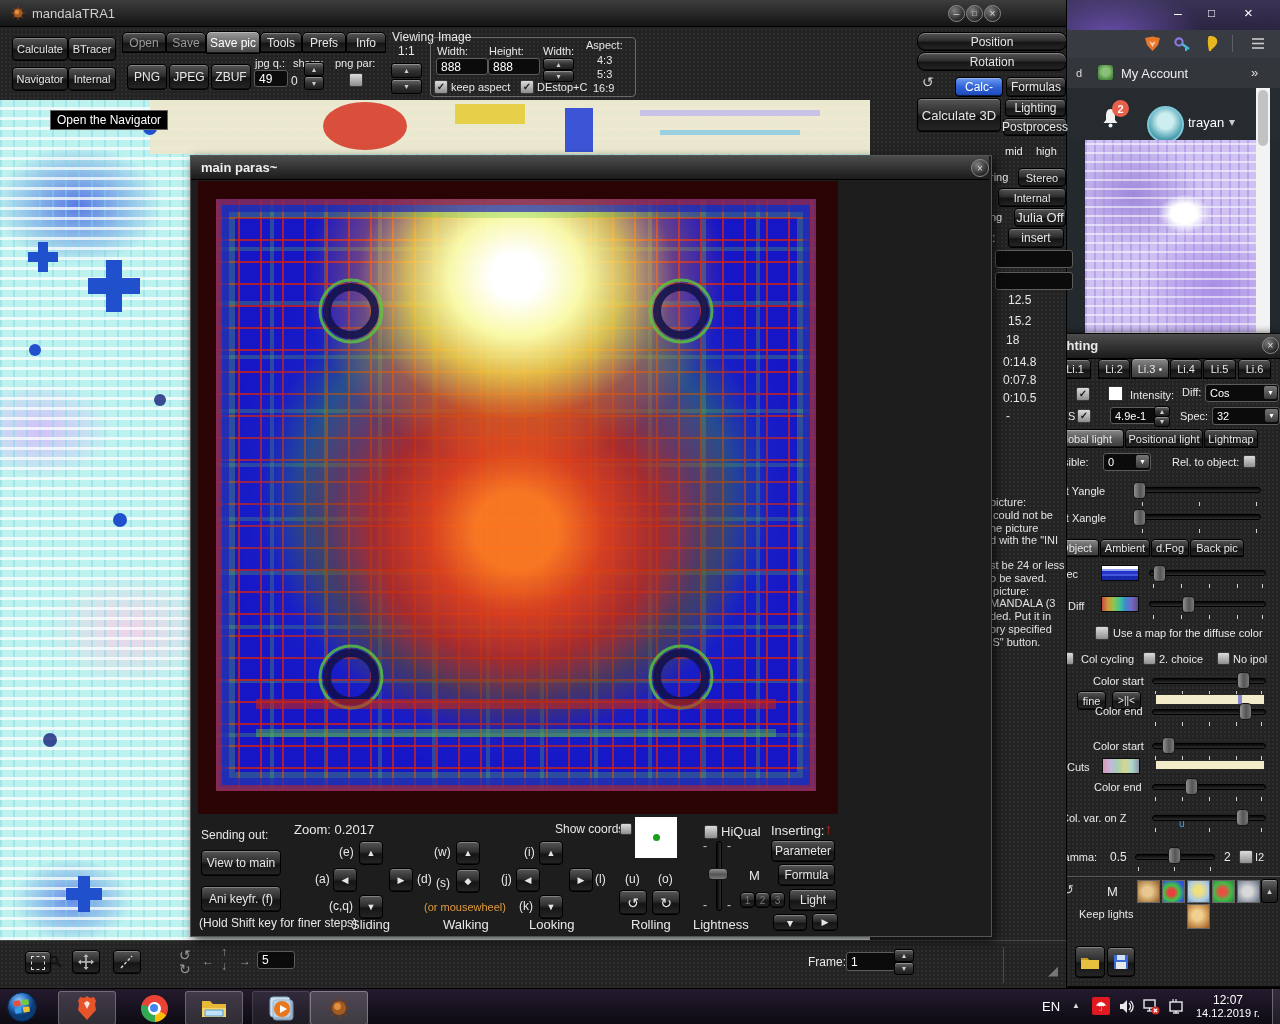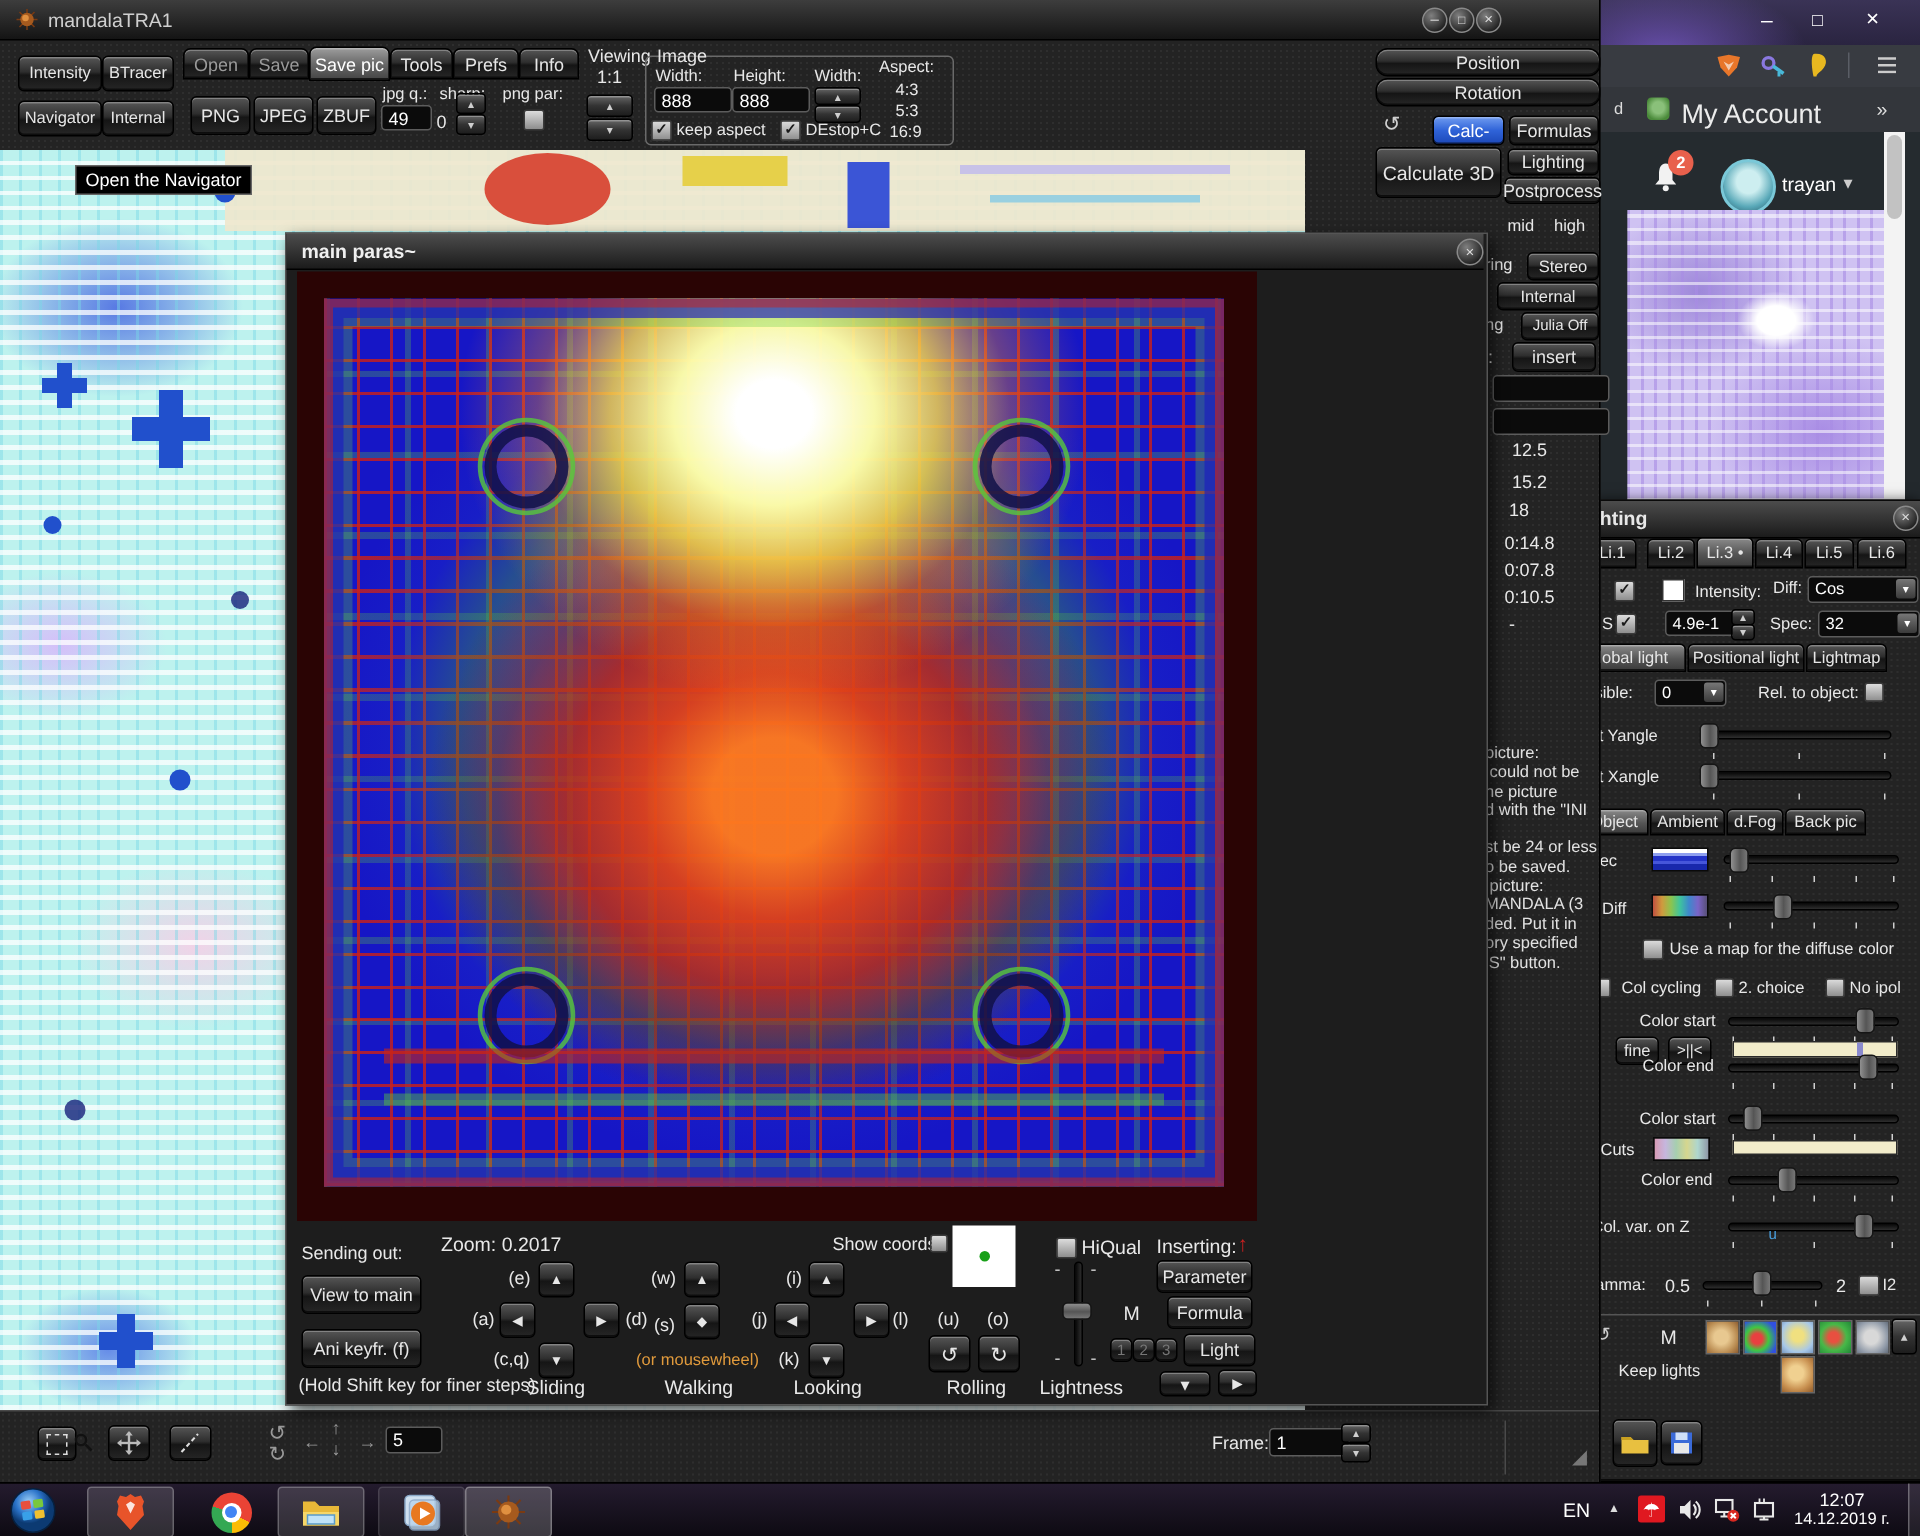--- a/index.html
+++ b/index.html
@@ -59,21 +59,21 @@
           <circle cx="7" cy="7" r="2.2" fill="#e09040"></circle>
         </svg>
     </span>
     <span class="lbl" style="left:32px;top:6px;font-weight:normal;color:#cfcfcf;font-size:13px">mandalaTRA1</span>
     <div class="rb" style="left:948px;top:5px;width:15px;height:15px">–</div>
     <div class="rb" style="left:966px;top:5px;width:15px;height:15px;font-size:8px">□</div>
     <div class="rb" style="left:984px;top:5px;width:15px;height:15px">×</div>
   </div>
 
   <div class="abs" style="left:0;top:26px;width:1066px;height:74px">
-    <div class="b" style="left:12px;top:11px;width:54px;height:22px;font-size:11px">Intensity</div>
+    <div class="b" style="left:12px;top:11px;width:54px;height:22px;font-size:11px">Calculate</div>
     <div class="b" style="left:68px;top:11px;width:46px;height:22px;font-size:11px">BTracer</div>
     <div class="b" style="left:12px;top:41px;width:54px;height:22px;font-size:11px">Navigator</div>
     <div class="b" style="left:68px;top:41px;width:46px;height:22px;font-size:11px">Internal</div>
 
     <div class="b tab" style="left:122px;top:6px;width:42px;height:19px;color:#9a9a9a">Open</div>
     <div class="b tab" style="left:166px;top:6px;width:38px;height:19px;color:#9a9a9a">Save</div>
     <div class="b tab on" style="left:206px;top:5px;width:52px;height:21px">Save pic</div>
     <div class="b tab" style="left:260px;top:6px;width:40px;height:19px">Tools</div>
     <div class="b tab" style="left:302px;top:6px;width:42px;height:19px">Prefs</div>
     <div class="b tab" style="left:346px;top:6px;width:38px;height:19px">Info</div>
@@ -122,21 +122,21 @@
   <div class="b big" style="left:917px;top:98px;width:82px;height:32px">Calculate 3D</div>
   <div class="b" style="left:1005px;top:99px;width:59px;height:16px">Lighting</div>
   <div class="b" style="left:1003px;top:118px;width:62px;height:16px">Postprocess</div>
 
   <span class="lbl sm" style="left:1005px;top:145px">mid</span>
   <span class="lbl sm" style="left:1036px;top:145px">high</span>
   <span class="lbl sm" style="left:990px;top:171px">ring</span>
   <div class="b" style="left:1018px;top:168px;width:46px;height:17px;font-size:11px">Stereo</div>
   <div class="b" style="left:998px;top:188px;width:66px;height:17px;font-size:11px">Internal</div>
   <span class="lbl sm" style="left:990px;top:211px">ng</span>
-  <div class="b" style="left:1014px;top:208px;width:50px;height:17px;font-size:10px">Julia Off</div>
+  <div class="b" style="left:1014px;top:208px;width:50px;height:17px;font-size:13px">Julia Off</div>
   <span class="lbl" style="left:992px;top:231px">:</span>
   <div class="b" style="left:1008px;top:228px;width:54px;height:18px">insert</div>
   <div class="in" style="left:995px;top:250px;width:68px;height:16px"></div>
   <div class="in" style="left:995px;top:272px;width:68px;height:16px"></div>
 
   <span class="lbl" style="left:1008px;top:293px">12.5</span>
   <span class="lbl" style="left:1008px;top:314px">15.2</span>
   <span class="lbl" style="left:988px;top:332px">:</span>
   <span class="lbl" style="left:1006px;top:333px">18</span>
   <span class="lbl" style="left:988px;top:354px">:</span>
@@ -379,21 +379,21 @@
             <line x1="0" y1="1" x2="12" y2="1"></line>
             <line x1="0" y1="5.5" x2="12" y2="5.5"></line>
             <line x1="0" y1="10" x2="12" y2="10"></line>
           </g>
         </svg>
     </span>
   </div>
   <div class="abs" style="left:0;top:58px;width:214px;height:30px;background:#33363b">
     <span class="lbl sm" style="left:10px;top:9px;color:#ddd">d</span>
     <span class="abs" style="left:32px;top:7px;width:15px;height:15px;border-radius:3px;background:radial-gradient(circle at 50% 45%,#8ac07a 0 35%,#4a8a3a 75%)"></span>
-    <span class="lbl" style="left:55px;top:8px;color:#ececec;font-size:18px">My Account</span>
+    <span class="lbl" style="left:55px;top:8px;color:#ececec;font-size:13px">My Account</span>
     <span class="lbl" style="left:185px;top:7px;color:#ddd;font-size:13px">»</span>
   </div>
   <div class="abs" style="left:0;top:88px;width:214px;height:52px;background:#252b2f">
     <span class="abs" style="left:36px;top:20px">
       <svg width="17" height="20" viewBox="0 0 17 20">
           <path d="M8.5 1 C5 1 4 4.5 4 8 L4 12 L1.5 15 L15.5 15 L13 12 L13 8 C13 4.5 12 1 8.5 1 Z" fill="#f2f2f2"></path>
           <circle cx="8.5" cy="17.5" r="2" fill="#f2f2f2"></circle>
         </svg>
     </span>
     <span class="abs" style="left:46px;top:12px;width:17px;height:17px;border-radius:50%;background:#e8604c;color:#fff;

